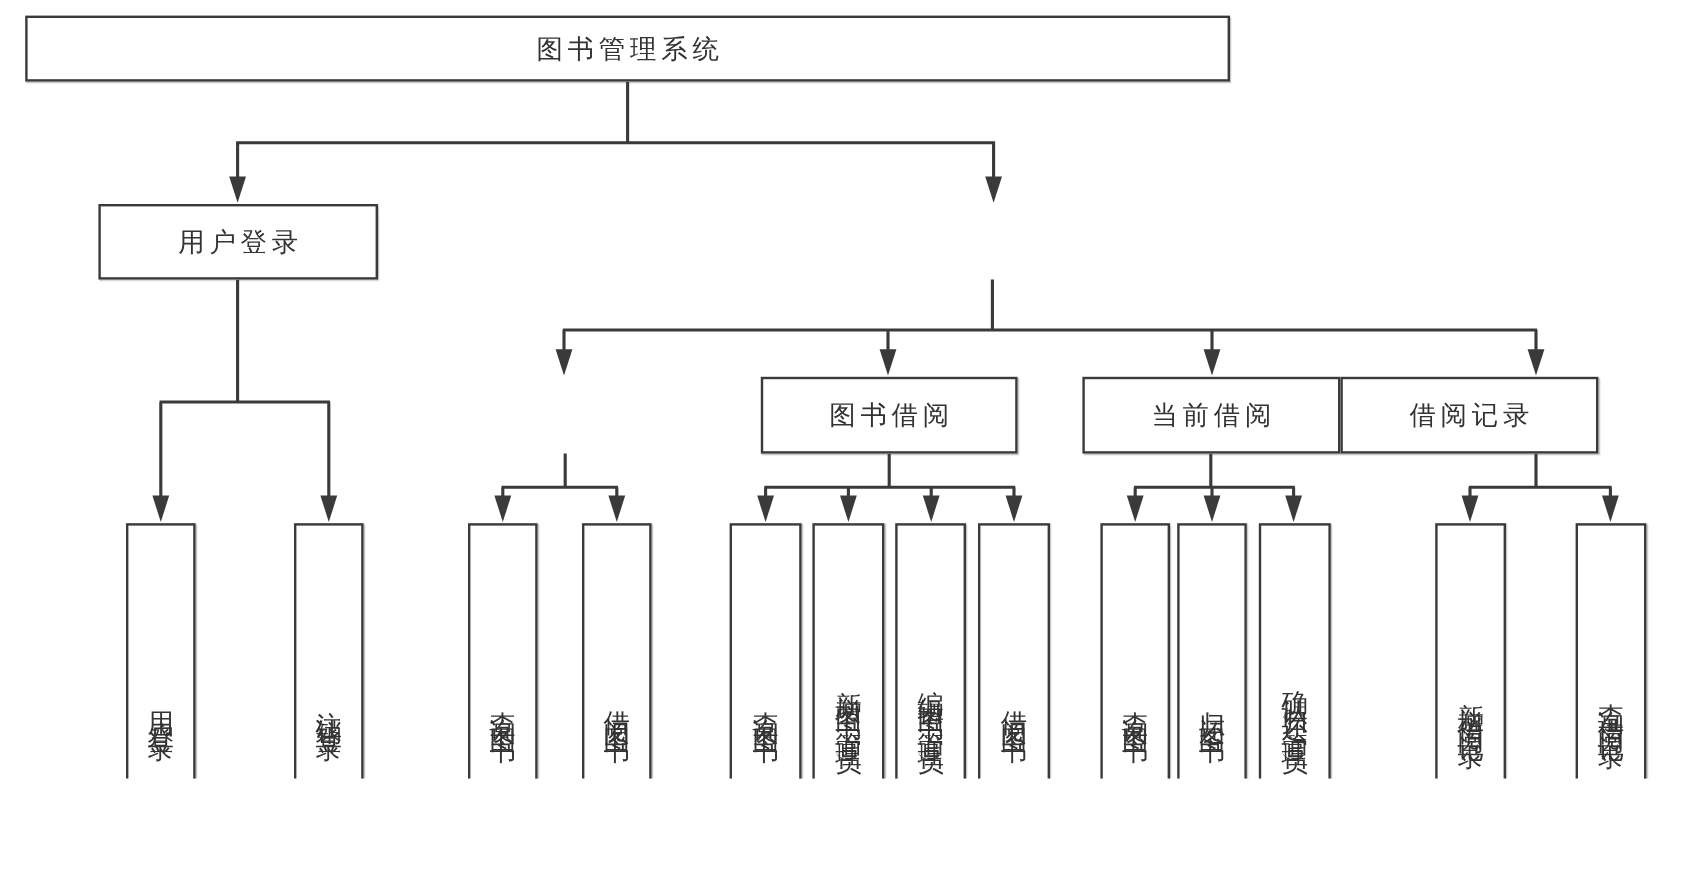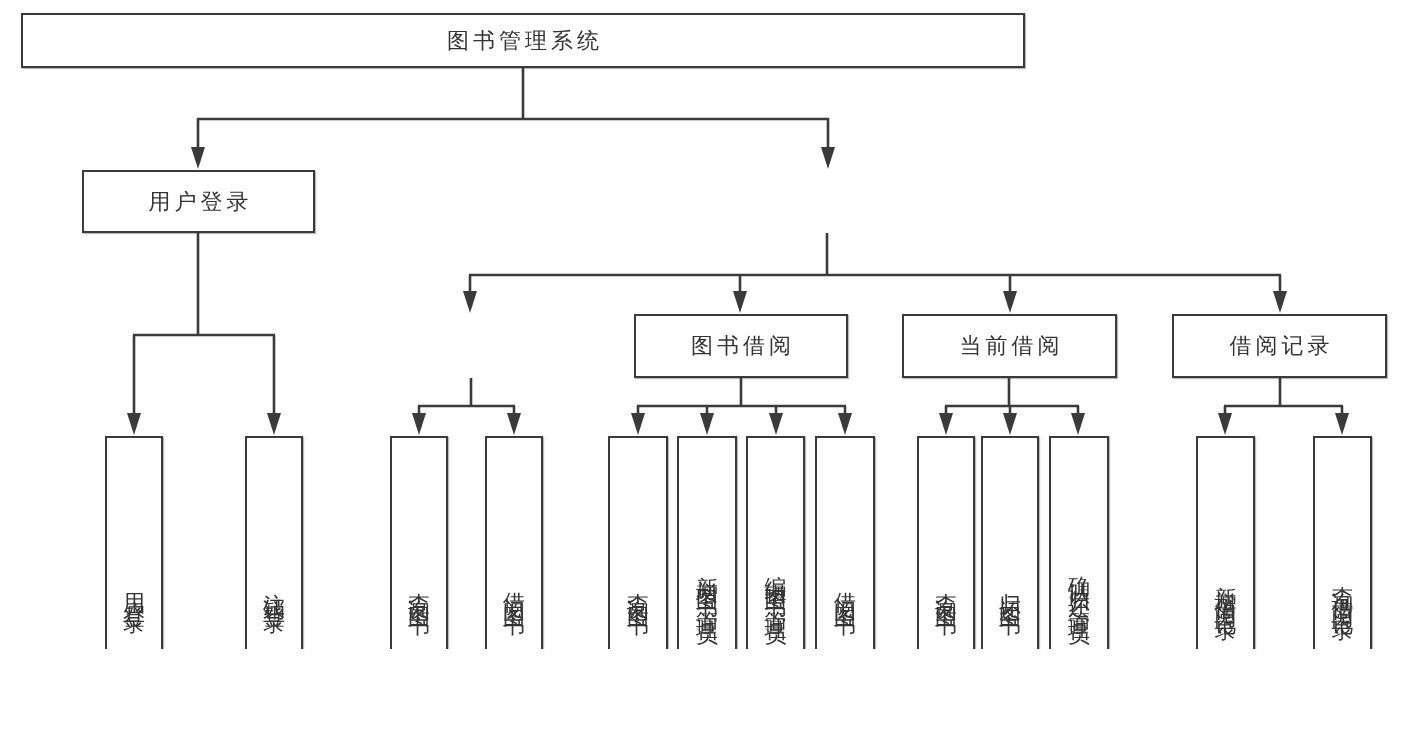--- a/index.html
+++ b/index.html
@@ -98,21 +98,21 @@
   <div class="node h" style="left:82px;top:170px;width:233px;height:63px">
     <span>用户登录</span>
   </div>
 
   <div class="node h" style="left:634px;top:314px;width:214px;height:64px">
     <span>图书借阅</span>
   </div>
   <div class="node h" style="left:902px;top:314px;width:215px;height:64px">
     <span>当前借阅</span>
   </div>
-  <div class="node h" style="left:1172px;top:314px;width:215px;height:64px">
+  <div class="node h" style="left:1117px;top:314px;width:215px;height:64px">
     <span>借阅记录</span>
   </div>
 
   <div class="node v" style="left:105px;top:436px;width:58px;height:299px">
     <span>用户登录</span>
   </div>
   <div class="node v" style="left:245px;top:436px;width:58px;height:299px">
     <span>注销登录</span>
   </div>
 

